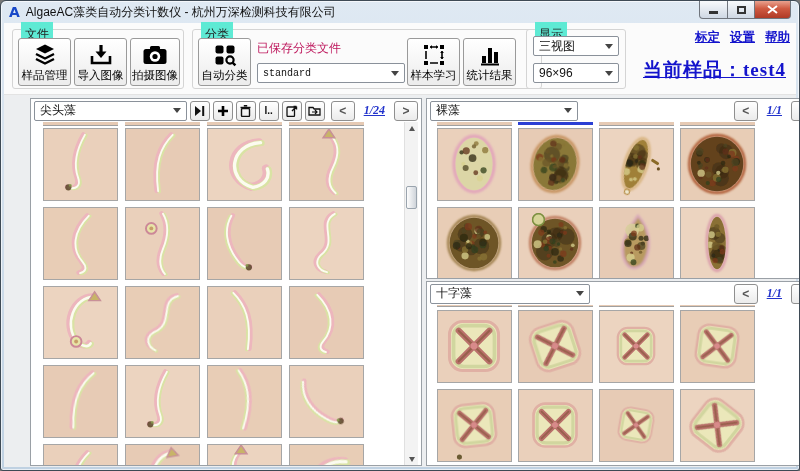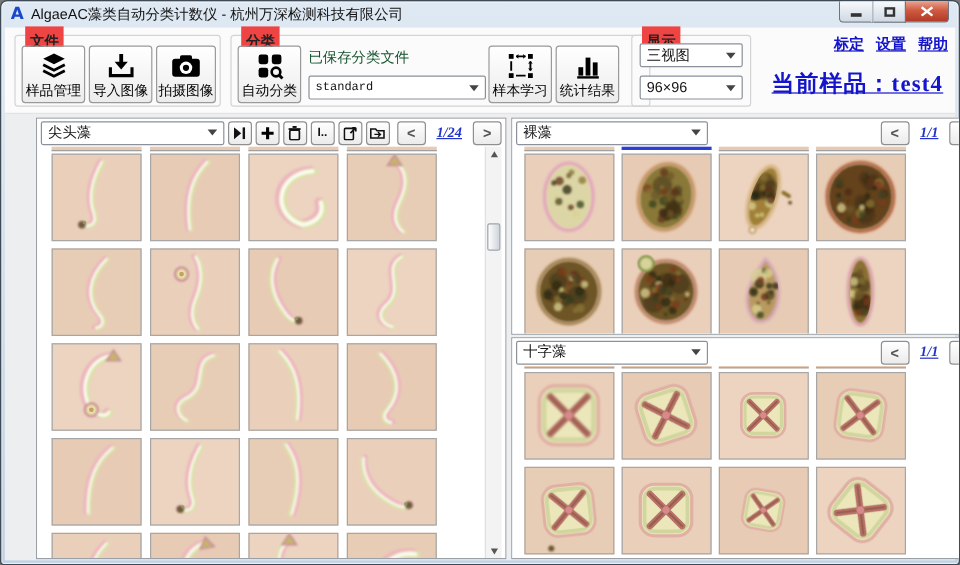--- a/index.html
+++ b/index.html
@@ -17,21 +17,21 @@
   .wbtn.max { width:27px; border-left:none; }
   .wbtn.close { width:36px; border-left:none; border-radius:0 0 4px 0;
           background:linear-gradient(#e9a28f,#cf5a41 45%,#b03a26); }
   .glyph-min { width:9px; height:3px; background:#333; margin-top:6px; }
   .glyph-max { width:9px; height:8px; border:2px solid #333; }
   
   #client { position:absolute; left:3px; right:3px; top:22px; bottom:3px; background:#eceef0; }
   
   #toolbar { position:absolute; left:0; right:0; top:0; height:72px; background:#fbfbfb; border-bottom:1px solid #e3e3e3; }
   .group { position:absolute; top:6px; height:60px; border:1px solid #d4d4d4; border-radius:3px; }
-  .group-label { position:absolute; top:-8px; left:8px; background:#ef4444; padding:4px 4px; font-size:12px; color:#222;font-weight:bold; }
+  .group-label { position:absolute; top:-8px; left:8px; background:#5eead4; padding:4px 4px; font-size:12px; color:#222; }
   .tbtn { position:absolute; top:8px; width:53px; height:48px; border:1px solid #9a9a9a; border-radius:3px;
           background:linear-gradient(#ffffff,#ececec); display:flex; flex-direction:column; align-items:center;
           justify-content:flex-end; padding-bottom:2px; cursor:default; }
   .tbtn svg { position:absolute; top:4px; }
   .tbtn span { font-size:11.5px; color:#000; }
   .combo { height:20px; background:#fff; border:1px solid #8a919a; border-radius:2px; display:flex; align-items:center;
            font-size:12px; color:#111; padding:0 5px; }
   .combo .arr { margin-left:auto; width:0; height:0; border:4px solid transparent; border-top:5px solid #444; transform:translateY(2px); }
   #links { position:absolute; right:6px; top:6px; display:flex; gap:10px; }
   #links a { font-size:12.5px; font-weight:bold; color:#1414cc; text-decoration:underline; }
@@ -133,21 +133,21 @@
         <div class="tbtn" style="left:5px;">
           <svg width="24" height="24" viewBox="0 0 24 24">
             <rect x="2.5" y="2.5" width="8" height="8" rx="2" fill="#000"></rect>
             <rect x="13.5" y="2.5" width="8" height="8" rx="2" fill="#000"></rect>
             <rect x="2.5" y="13.5" width="8" height="8" rx="2" fill="#000"></rect>
             <circle cx="17" cy="17" r="3.6" fill="none" stroke="#000" stroke-width="2.2"></circle>
             <path d="M19.6 19.6L22.4 22.4" stroke="#000" stroke-width="2.4"></path>
           </svg>
           <span>自动分类</span>
         </div>
-        <span style="position:absolute; left:64px; top:10px; font-size:12px; color:#14532d;">已保存分类文件</span>
+        <span style="position:absolute; left:64px; top:10px; font-size:12px; color:#be185d;">已保存分类文件</span>
         <div class="combo" style="position:absolute; left:64px; top:33px; width:148px;">
           <span class="mono">standard</span>
           <span class="arr"></span>
         </div>
         <div class="tbtn" style="left:214px;">
           <svg width="24" height="24" viewBox="0 0 24 24">
             <rect x="2" y="2" width="4" height="4" fill="#000"></rect>
               <rect x="18" y="2" width="4" height="4" fill="#000"></rect>
             <rect x="2" y="18" width="4" height="4" fill="#000"></rect>
               <rect x="18" y="18" width="4" height="4" fill="#000"></rect>
@@ -484,21 +484,21 @@
    <div class="sb-thumb" style="top:64px;height:23px"></div>
    <div class="sb-btn down">
                 <div class="tri-dn"></div>
               </div>
             </div>
           </div>
       </div>
 
       <div class="panel" style="left:397px; top:2px; width:393px; height:181px;">
         <div class="phead">
-          <div class="combo" style="width:160px;">
+          <div class="combo" style="width:148px;">
             <span>裸藻</span>
             <span class="arr"></span>
           </div>
           <div class="spacer"></div>
           <div class="nav">&lt;</div>
           <a href="#" class="pagelink">1/1</a>
           <div class="nav">&gt;</div>
         </div>
         <div class="grid" id="grid-rt">
             <div class="sliver" style="left:10px;height:4px"></div>

